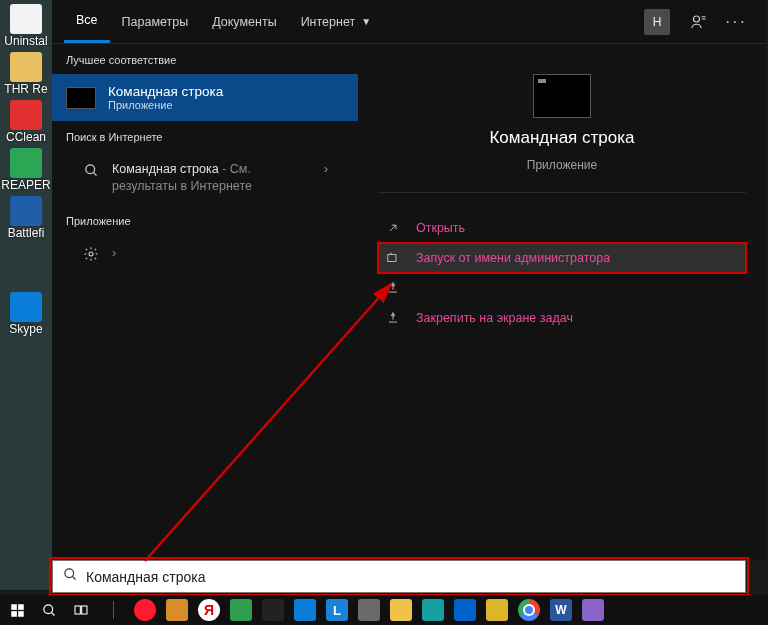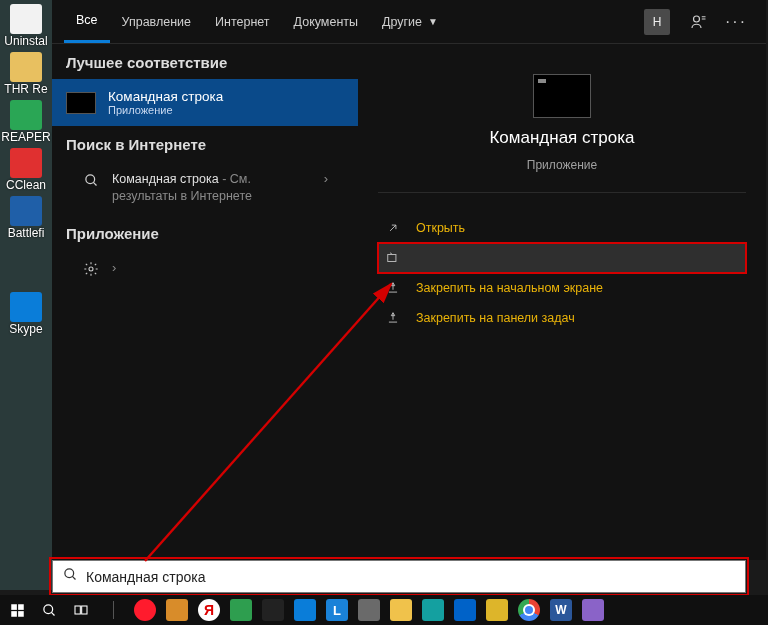--- a/index.html
+++ b/index.html
@@ -19,42 +19,42 @@
   .tab.active { border-bottom: 3px solid #0a7dd9; color: #fff; }
   .tabs-spacer { flex: 1; }
   .tabs-right { display: flex; align-items: center; gap: 18px; padding-right: 8px; }
   .avatar { width: 26px; height: 26px; background: #4a4a4a; color: #eee; font-size: 12px; display: flex; align-items: center; justify-content: center; border-radius: 2px; }
   .tabs-right .ticon { width: 20px; height: 20px; display: flex; align-items: center; justify-content: center; color: #cfcfcf; }
 
   .panel-body { flex: 1; display: flex; }
   .left-col { width: 306px; display: flex; flex-direction: column; }
   .right-col { flex: 1; padding-top: 30px; padding-left: 20px; padding-right: 20px; }
 
-  .section-label { font-size: 15px; color: #ddd; padding: 10px 14px 8px; font-weight: bold; }
+  .section-label { font-size: 11px; color: #ddd; padding: 10px 14px 8px; }
 
   .best-match { background: #0a4a8a; display: flex; align-items: center; gap: 12px; padding: 10px 14px; }
   .bm-thumb { width: 30px; height: 22px; background: #000; border: 1px solid #555; }
   .bm-texts { display: flex; flex-direction: column; }
   .bm-title { font-size: 13.5px; color: #fff; }
   .bm-sub { font-size: 11px; color: #c8d8f0; }
 
   .list-row { display: flex; gap: 12px; padding: 10px 30px; cursor: pointer; }
   .list-row .lr-icon { width: 18px; height: 18px; display: flex; align-items: center; justify-content: center; color: #cfcfcf; }
   .list-row .lr-texts { flex: 1; font-size: 12.5px; color: #e0e0e0; line-height: 1.35; }
   .list-row .lr-sub { color: #8a8a8a; }
   .list-row .chev { color: #8a8a8a; font-size: 13px; }
 
   .preview-head { display: flex; flex-direction: column; align-items: center; gap: 10px; padding-bottom: 20px; border-bottom: 1px solid #2a2a2a; }
   .preview-thumb { width: 58px; height: 44px; background: #000; border: 1px solid #555; position: relative; }
   .preview-thumb::before { content: ""; position: absolute; top: 4px; left: 4px; width: 8px; height: 4px; background: #8a8a8a; }
   .preview-title { font-size: 17px; color: #fff; }
   .preview-sub { font-size: 12px; color: #a0a0a0; }
 
   .actions { margin-top: 20px; display: flex; flex-direction: column; }
-  .action { display: flex; align-items: center; gap: 14px; padding: 8px 6px; font-size: 12.5px; color: #eab308; cursor: pointer; }
+  .action { display: flex; align-items: center; gap: 14px; padding: 8px 6px; font-size: 12.5px; color: #ec4899; cursor: pointer; }
   .action .a-icon { width: 18px; display: flex; justify-content: center; color: #bdbdbd; }
   .action.highlight { outline: 2px solid #d40000; outline-offset: -1px; background: rgba(60,60,60,0.7); }
 
   
   .search-row { position: absolute; left: 52px; top: 560px; width: 694px; height: 33px; background: #fff; display: flex; align-items: center; padding: 0 10px; border: 1px solid #777; outline: 2px solid #d40000; outline-offset: 1px; z-index: 6; }
   .search-row .sicon { color: #333; margin-right: 8px; }
   .search-row input { border: none; outline: none; font-size: 14px; width: 100%; color: #222; }
 
   
   .taskbar { position: absolute; left: 0; top: 595px; width: 768px; height: 30px; background: #101010; display: flex; align-items: center; gap: 2px; padding: 0 2px; z-index: 7; }
@@ -71,28 +71,28 @@
 <div class="desktop-strip">
     <div class="desktop-icon">
       <div class="di-box" style="background:#f2f2f2"></div>
       <div class="di-label">Uninstal</div>
     </div>
     <div class="desktop-icon">
       <div class="di-box" style="background:#e8c060"></div>
       <div class="di-label">THR Re</div>
     </div>
     <div class="desktop-icon">
+      <div class="di-box" style="background:#e03030"></div>
+      <div class="di-label">CClean</div>
+    </div>
+    <div class="desktop-icon">
       <div class="di-box" style="background:#2aa655"></div>
       <div class="di-label">REAPER</div>
     </div>
     <div class="desktop-icon">
-      <div class="di-box" style="background:#e03030"></div>
-      <div class="di-label">CClean</div>
-    </div>
-    <div class="desktop-icon">
       <div class="di-box" style="background:#1f5fa8"></div>
       <div class="di-label">Battlefi</div>
     </div>
     <div class="desktop-icon">
       <div class="di-box" style="background:transparent"></div>
       <div class="di-label"></div>
     </div>
     <div class="desktop-icon">
       <div class="di-box" style="background:#0a7dd9"></div>
       <div class="di-label">Skype</div>
@@ -101,24 +101,23 @@
       <div class="di-box" style="background:transparent"></div>
       <div class="di-label"></div>
     </div>
   </div>
 
 <div class="panel">
   <div class="tabs">
 
     <div id="tabs-host" style="display:flex;height:100%">
         <div class="tab active">Все</div>
-        <div class="tab">Управление</div>
+        <div class="tab">Параметры</div>
+        <div class="tab">Документы</div>
         <div class="tab">Интернет</div>
-        <div class="tab">Документы</div>
-        <div class="tab">Другие</div>
       </div>
     <span style="color:#cfcfcf;font-size:10px;margin-left:-6px">▼</span>
     <div class="tabs-spacer"></div>
     <div class="tabs-right">
       <div class="avatar">Н</div>
       <div class="ticon">
         <svg width="18" height="18" viewBox="0 0 24 24" fill="none" stroke="currentColor" stroke-width="1.6">
             <circle cx="10" cy="8" r="4"></circle>
             <path d="M4 20c0-3 3-5 6-5s6 2 6 5"></path>
             <path d="M17 5h5M17 8h5"></path>
@@ -180,38 +179,38 @@
             </span>
             <span>Открыть</span>
           </div>
           <div class="action highlight">
             <span class="a-icon">
               <svg width="14" height="14" viewBox="0 0 24 24" fill="none" stroke="currentColor" stroke-width="1.6">
                 <rect x="3" y="6" width="14" height="12"></rect>
                 <path d="M7 3l4 3"></path>
               </svg>
             </span>
+            <span>Запуск от имени администратора</span>
           </div>
           <div class="action">
             <span class="a-icon">
               <svg width="14" height="14" viewBox="0 0 24 24" fill="none" stroke="currentColor" stroke-width="1.6">
                 <path d="M12 3v12M12 3l-3 5h6z"></path>
                 <path d="M5 19h14"></path>
               </svg>
             </span>
-            <span>Закрепить на начальном экране</span>
           </div>
           <div class="action">
             <span class="a-icon">
               <svg width="14" height="14" viewBox="0 0 24 24" fill="none" stroke="currentColor" stroke-width="1.6">
                 <path d="M12 3v12M12 3l-3 5h6z"></path>
                 <path d="M5 19h14"></path>
               </svg>
             </span>
-            <span>Закрепить на панели задач</span>
+            <span>Закрепить на экране задач</span>
           </div>
         </div>
     </div>
   </div>
 </div>
 
 <div class="search-row">
   <span class="sicon">
     <svg width="15" height="15" viewBox="0 0 24 24" fill="none" stroke="#333" stroke-width="2">
         <circle cx="10" cy="10" r="7"></circle>

